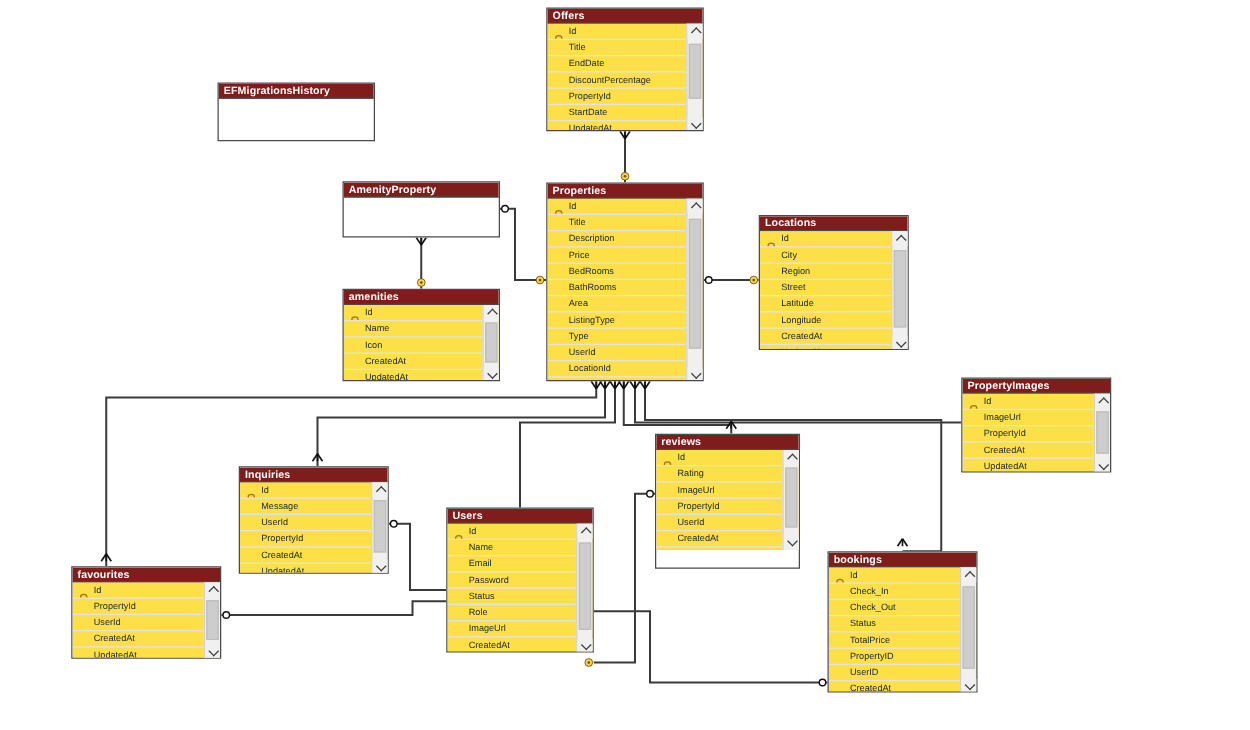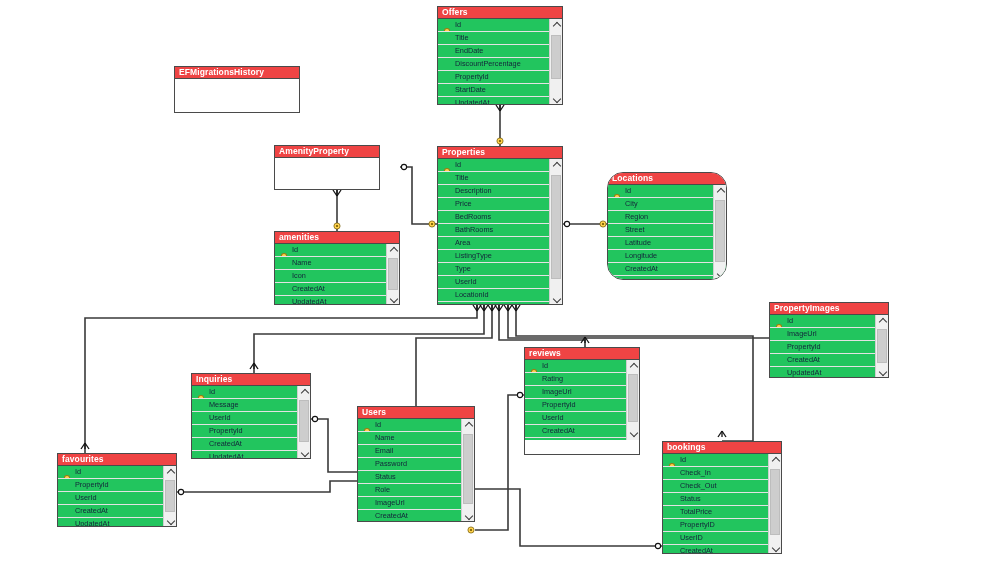--- a/index.html
+++ b/index.html
@@ -16,35 +16,35 @@
 
   .entity{
     position:absolute;
     background:#ffffff;
     border:1px solid #4a4a4a;
     box-sizing:border-box;
     overflow:hidden;
     box-shadow:0 0 0 0 rgba(0,0,0,0);
   }
   .ent-header{
-    background:#ef4444;
+    background:#7f1d1d;
     color:#ffffff;
     font-size:8.5px;
     font-weight:bold;
     line-height:11px;
     height:11px;
     padding:0 0 0 4px;
     letter-spacing:.1px;
     white-space:nowrap;
     overflow:hidden;
     border-bottom:1px solid #4a4a4a;
   }
   .ent-body{
     position:relative;
-    background:#22c55e;
+    background:#fde047;
   }
   .rows{
     position:absolute;
     left:0;top:0;right:13px;bottom:0;
     overflow:hidden;
   }
   .row{
     height:12px;
     line-height:12px;
     font-size:7.3px;
@@ -350,21 +350,21 @@
             <div class="thumb" style="top: 16px; height: 44px;"></div>
             <div class="arrow down">
               <span class="chev down"></span>
             </div>
           </div>
         </div>
       </div>
       <div class="entity" style="left: 174px; top: 66px; width: 126px; height: 47px;">
         <div class="ent-header">EFMigrationsHistory</div>
       </div>
-      <div class="entity" style="left: 274px; top: 145px; width: 106px; height: 45px;">
+      <div class="entity" style="left: 274px; top: 145px; width: 126px; height: 45px;">
         <div class="ent-header">AmenityProperty</div>
       </div>
       <div class="entity" style="left: 274px; top: 231px; width: 126px; height: 74px;">
         <div class="ent-header">amenities</div>
         <div class="ent-body" style="height: 62px;">
           <div class="rows">
             <div class="row pk">
               <span class="keycol"></span>
               <span class="fname">Id</span>
             </div>
@@ -453,21 +453,21 @@
             <div class="arrow up">
               <span class="chev up"></span>
             </div>
             <div class="thumb" style="top: 16px; height: 104px;"></div>
             <div class="arrow down">
               <span class="chev down"></span>
             </div>
           </div>
         </div>
       </div>
-      <div class="entity" style="left: 607px; top: 172px; width: 120px; height: 108px; border-radius: 16px;">
+      <div class="entity" style="left: 607px; top: 172px; width: 120px; height: 108px;">
         <div class="ent-header">Locations</div>
         <div class="ent-body" style="height: 96px;">
           <div class="rows">
             <div class="row pk">
               <span class="keycol"></span>
               <span class="fname">Id</span>
             </div>
             <div class="row">
               <span class="keycol"></span>
               <span class="fname">City</span>

